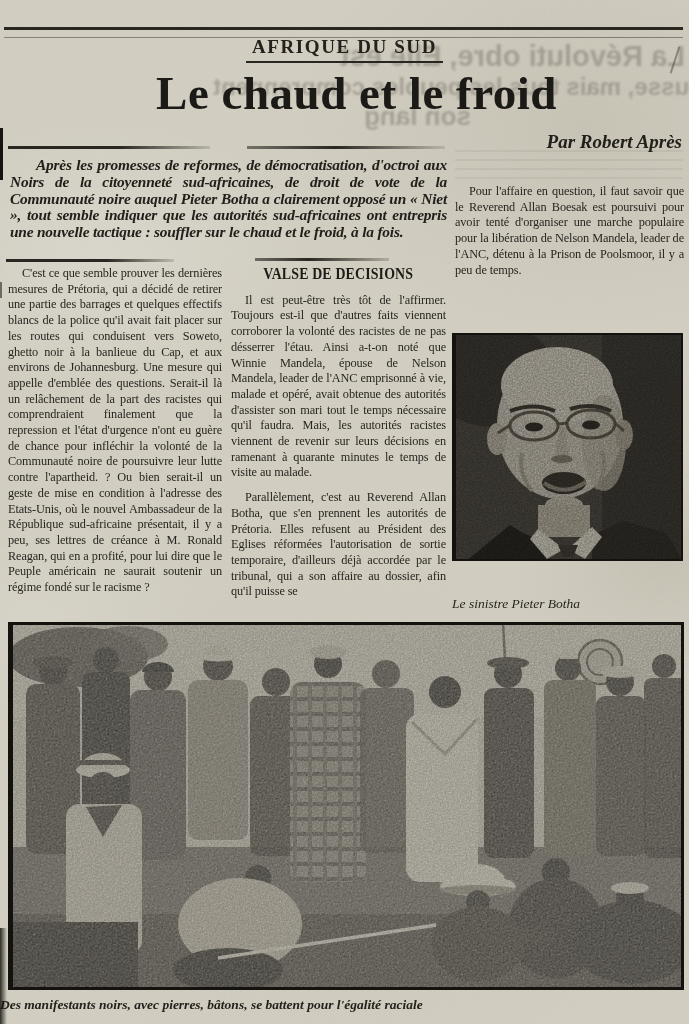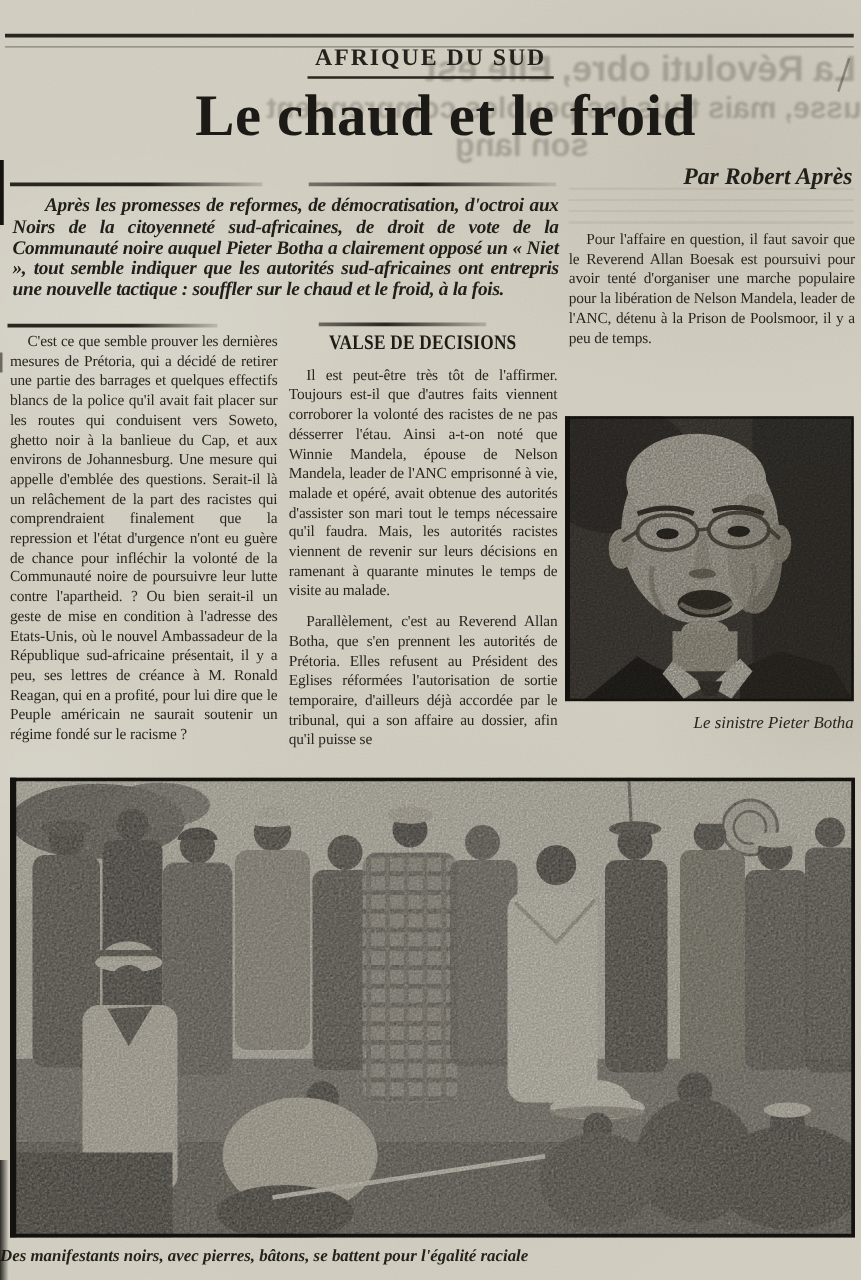--- a/index.html
+++ b/index.html
@@ -42,21 +42,21 @@
   .col p{margin:0 0 9px 0;}
   .col p.indent{text-indent:14px;}
   .col-left{left:8px;top:266px;width:214px;}
   .col-mid{left:231px;top:264px;width:215px;}
   .col-right{left:455px;top:184px;width:229px;}
   .subhead{margin:2px 0 11px;text-align:center;font-family:Liberation Serif, serif;
     font-weight:bold;font-size:16.5px;color:#201d18;}
   .subhead span{display:inline-block;transform:scaleX(0.84);letter-spacing:0.2px;white-space:nowrap;}
   
   .botha{left:452px;top:333px;width:231px;height:228px;}
-  .botha-caption{left:452px;top:570px;width:231px;text-align:right;
+  .botha-caption{left:452px;top:596px;width:231px;text-align:left;
     font-style:italic;font-size:13.5px;color:#2a2722;}
   .crowd{left:8px;top:622px;width:676px;height:368px;}
   .bottom-caption{left:0;top:997px;width:100%;text-align:left;
     font-style:italic;font-weight:bold;font-size:13.5px;color:#26231e;}
   figure{margin:0;}
   
   .ghost{font-family:"Liberation Sans",sans-serif;font-weight:bold;
     color:rgba(106,101,89,0.38);transform:scaleX(-1);filter:blur(0.8px);white-space:nowrap;}
   .ghost1{top:40px;right:4px;font-size:29px;}
   .ghost2{top:73px;right:0px;font-size:24px;}

